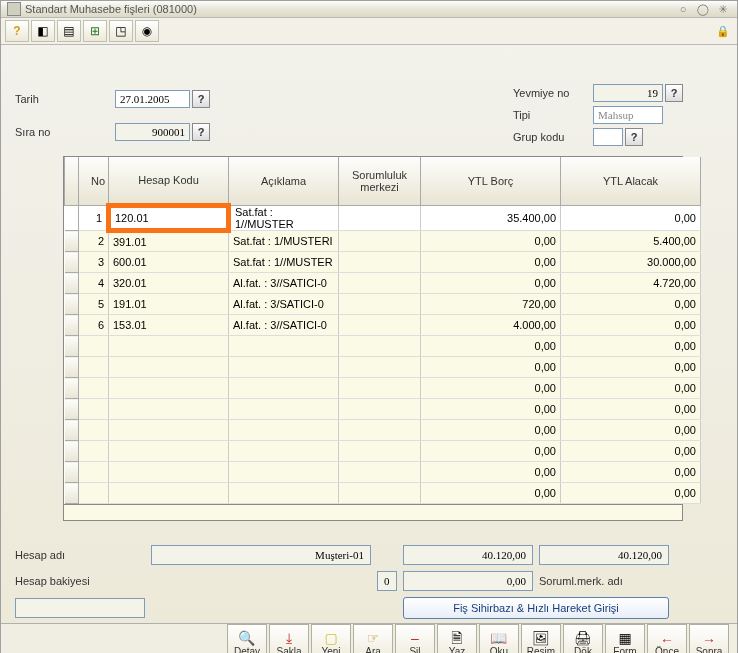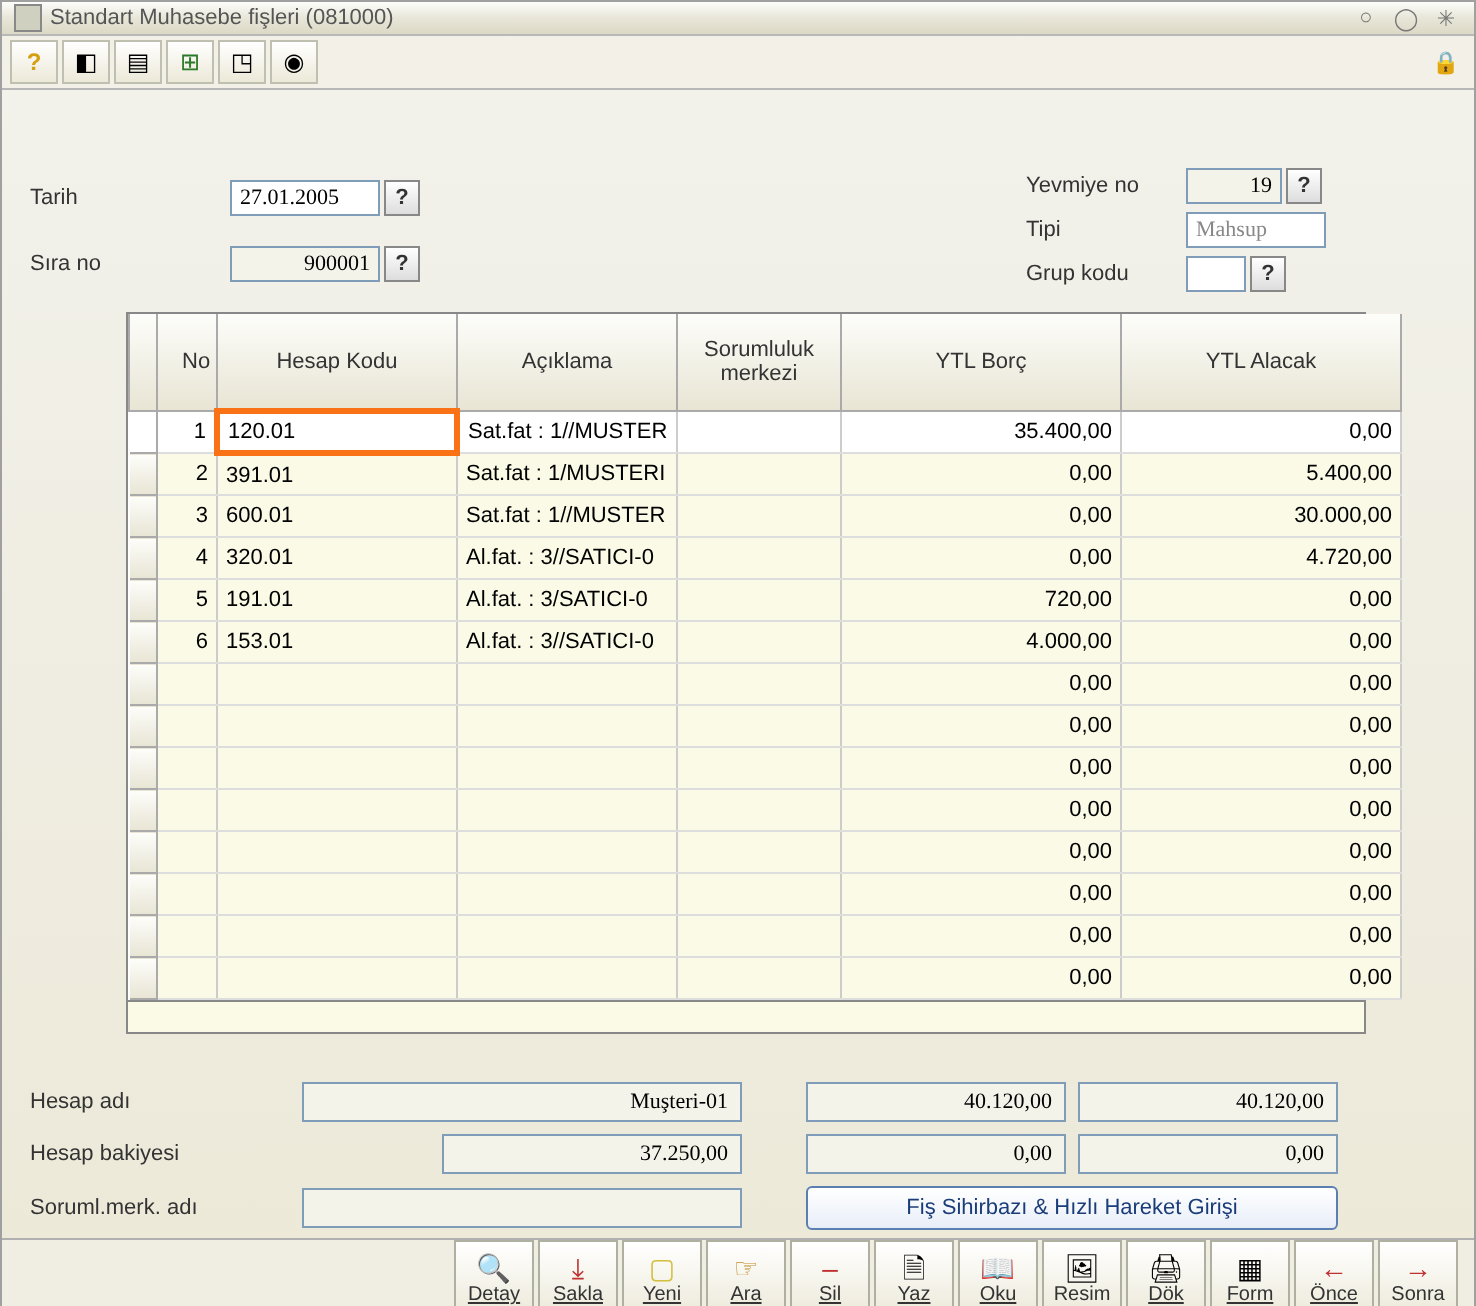--- a/index.html
+++ b/index.html
@@ -29,21 +29,21 @@
 .form-input { border: 1px solid #7f9db9; background: #fff; height: 18px; padding: 0 4px; font-family: Tahoma; font-size: 11px; }
 .form-input.ro { background: #f4f3ea; text-align: right; }
 .q-btn { width: 18px; height: 18px; border: 1px solid #888; background: linear-gradient(to bottom,#fff,#ddd); margin-left: 2px; display: flex; align-items: center; justify-content: center; cursor: pointer; font-weight: bold; color: #333; }
 
 .grid-wrap { margin: 0 40px 0 48px; }
 .grid { border: 1px solid #888; background: #fff; }
 .grid table { width: 100%; border-collapse: collapse; table-layout: fixed; }
 .grid th { background: linear-gradient(to bottom,#fdfdfa,#e8e5d4); border: 1px solid #aaa; border-top: none; height: 30px; font-weight: normal; color: #333; text-align: center; padding: 12px; }
 .grid td { border-right: 1px solid #ccc; border-bottom: 1px solid #ddd; height: 21px; padding: 0 4px; background: #fbfae6; color: #000; }
 .grid tr.sel td { background: #fff; }
-.grid tr.sel td.cell-hesap { background: #fff; border: 3px solid #f97316; }
+.grid tr.sel td.cell-hesap { background: #fff; border: 5px solid #f97316; }
 .grid td.rowhdr { width: 14px; background: linear-gradient(to bottom,#fdfdfa,#e8e5d4); border: 1px solid #aaa; border-left: none; padding: 0; }
 .grid td.num { text-align: right; }
 .grid td.no { text-align: right; }
 .grid-footer { height: 16px; background: #fbfae6; border-top: 1px solid #888; }
 
 .bottom-form { margin-top: 24px; display: grid; grid-template-columns: 130px 220px 20px 130px 130px; row-gap: 6px; column-gap: 6px; align-items: center; }
 .bf-input { border: 1px solid #7f9db9; background: #f4f3ea; height: 20px; padding: 0 6px; font-family: Tahoma; font-size: 11px; }
 .bf-input.txt { text-align: right; }
 .bf-input.num { text-align: right; }
 .wizard-btn { grid-column: 4 / 6; height: 22px; border: 1px solid #5a7fb0; background: linear-gradient(to bottom,#fff,#e8eef8); color: #1a3d7a; cursor: pointer; border-radius: 3px; font-size: 11px; }
@@ -101,21 +101,21 @@
         </div>
         <div class="form-label">Sıra no</div>
         <div class="form-field">
           <input class="form-input ro" style="width: 75px;" value="900001">
           <div class="q-btn">?</div>
         </div>
       </div>
       <div class="form-right">
         <div class="form-label">Yevmiye no</div>
         <div class="form-field">
-          <input class="form-input ro" style="width: 48px;" value="19">
+          <input class="form-input ro" style="width: 70px;" value="19">
           <div class="q-btn">?</div>
         </div>
         <div class="form-label">Tipi</div>
         <div class="form-field">
           <input class="form-input" style="width: 70px; color: rgb(136, 136, 136);" value="Mahsup">
         </div>
         <div class="form-label">Grup kodu</div>
         <div class="form-field">
           <input class="form-input" style="width: 30px;" value="">
           <div class="q-btn">?</div>
@@ -280,21 +280,20 @@
     </div>
 
     <div class="bottom-form">
       <div class="form-label">Hesap adı</div>
       <input class="bf-input txt" readonly="" value="Muşteri-01" style="">
       <div></div>
       <input class="bf-input num" readonly="" value="40.120,00" style="">
       <input class="bf-input num" readonly="" value="40.120,00" style="">
 
       <div class="form-label">Hesap bakiyesi</div>
-      <input class="bf-input num" style="width: 150px; justify-self: end;" readonly="" value="37.250,00">
       <div></div>
       <input class="bf-input num" readonly="" value="0,00" style="">
       <input class="bf-input num" readonly="" value="0,00" style="">
 
       <div class="form-label">Soruml.merk. adı</div>
       <input class="bf-input txt" readonly="" value="" style="">
       <div></div>
       <button class="wizard-btn">Fiş Sihirbazı &amp; Hızlı Hareket Girişi</button>
     </div>
 

